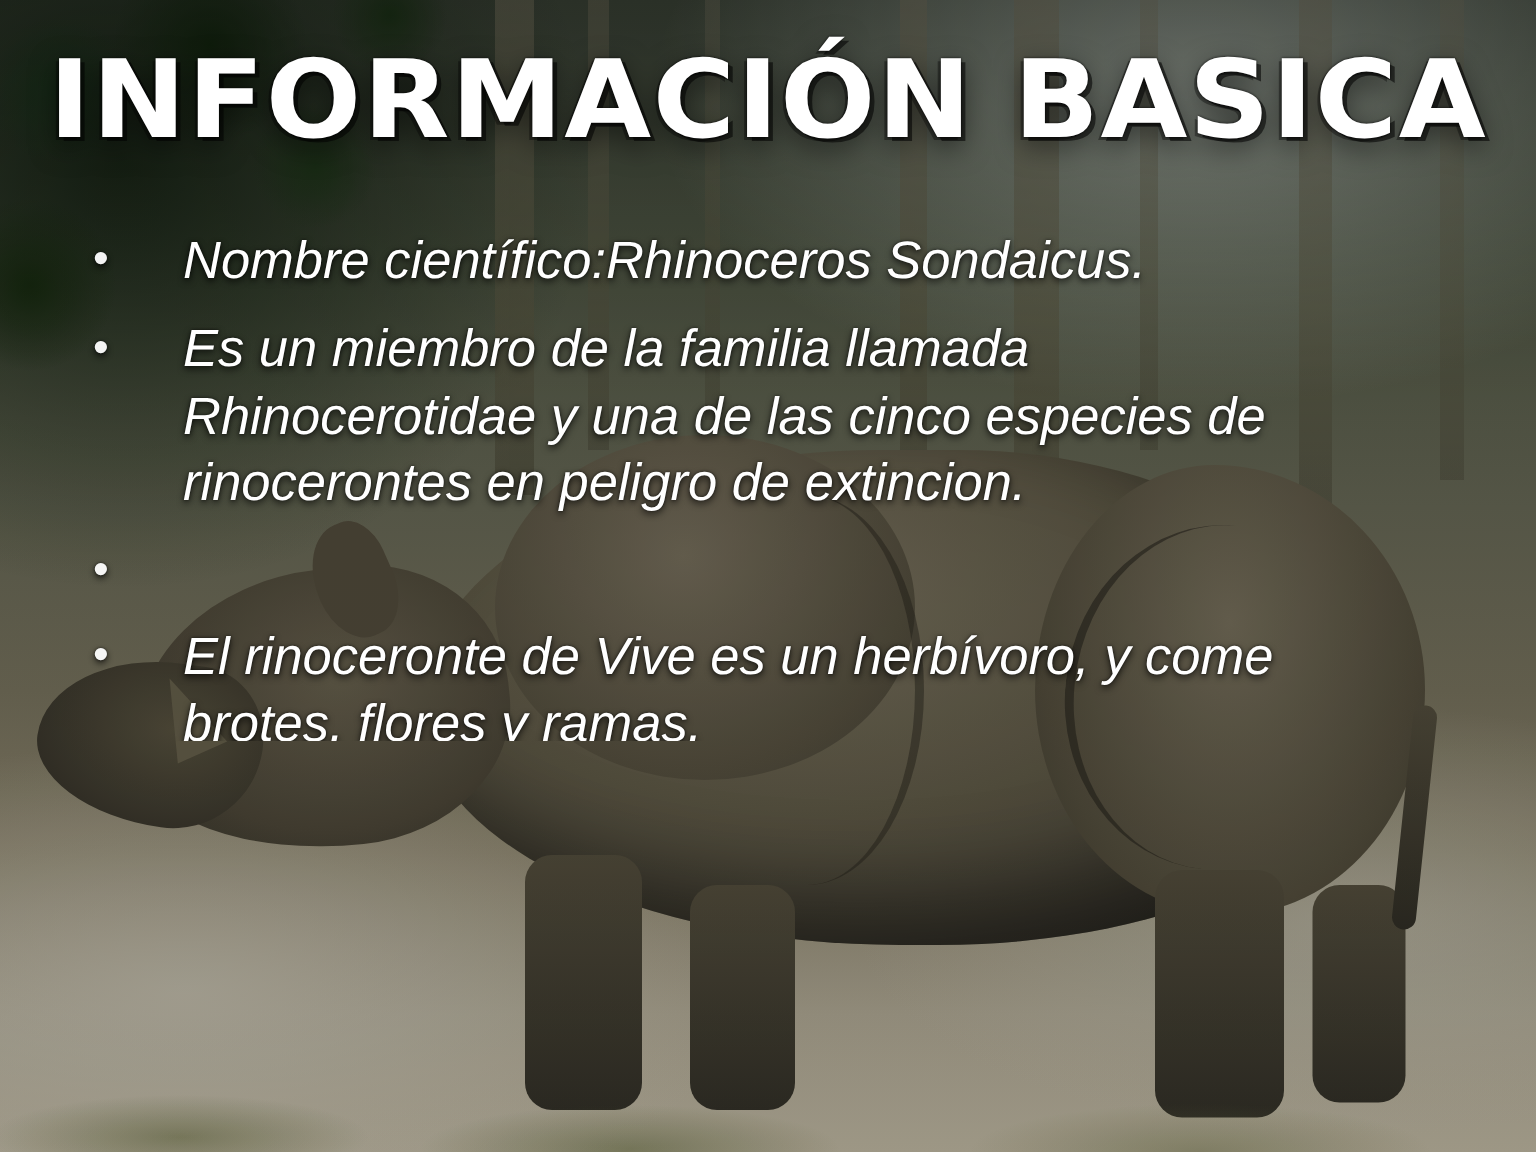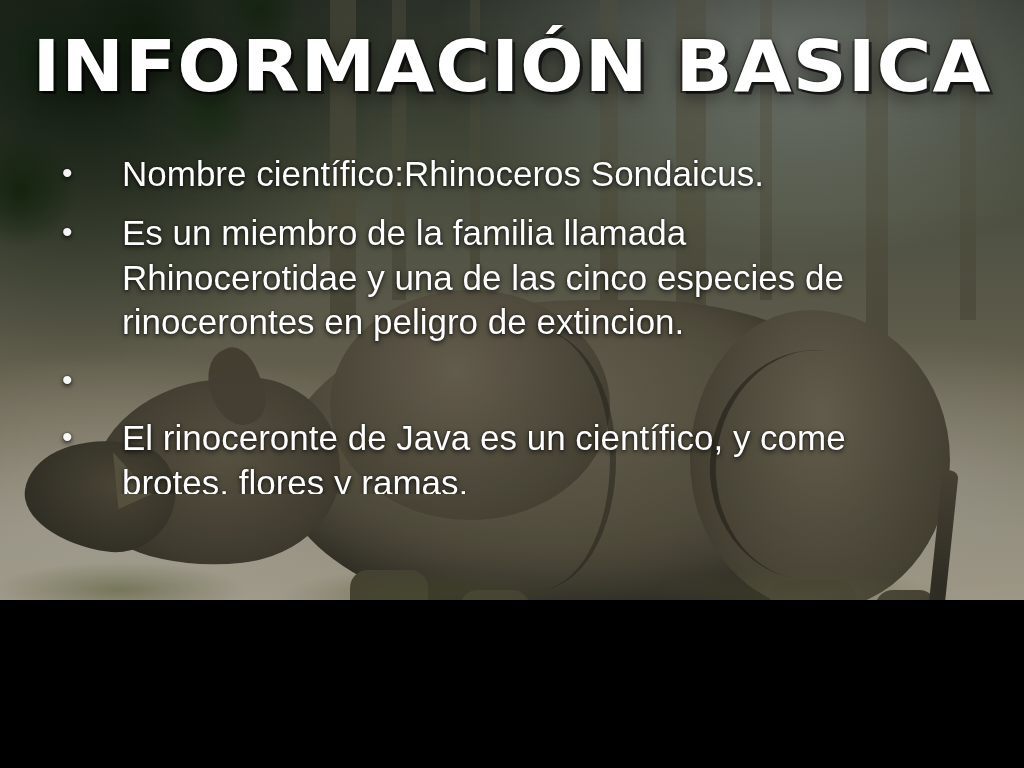--- a/index.html
+++ b/index.html
@@ -4,21 +4,21 @@
 <title>Slide</title>
 <style>
   html, body {
     margin: 0;
     padding: 0;
     background: #000;
   }
   .slide {
     position: relative;
     width: 1024px;
-    height: 600px;
+    height: 768px;
     overflow: hidden;
     font-family: "Liberation Sans", sans-serif;
     background: #ec4899;
   }
 
   
   .bg {
     position: absolute;
     inset: 0;
     background:
@@ -173,20 +173,21 @@
     width: 60px;
     text-align: left;
     padding-left: 18px;
     font-size: 30px;
     line-height: 1.42;
     opacity: .95;
   }
   .btext {
     flex: 1 1 auto;
     max-width: 780px;
+    font-style: italic;
   }
   .clip-last { max-height: 78px; overflow: hidden; }
 </style>
 </head>
 <body>
 
 <div class="slide">
 
   <div class="bg">
     <div class="trunks">
@@ -235,18 +236,18 @@
         <span class="dot">•</span>
         <span class="btext">Es un miembro de la familia llamada Rhinocerotidae y una de las cinco especies de rinocerontes en peligro de extincion.</span>
       </div>
 
       <div class="bullet">
         <span class="dot">•</span>
       </div>
 
       <div class="bullet clip-last">
         <span class="dot">•</span>
-        <span class="btext">El rinoceronte de Java es un científico, y come brotes, flores y ramas.</span>
+        <span class="btext">El rinoceronte de Vive es un herbívoro, y come brotes, flores y ramas.</span>
       </div>
 
     </div>
   </div>
 </div>
 
 </body></html>

